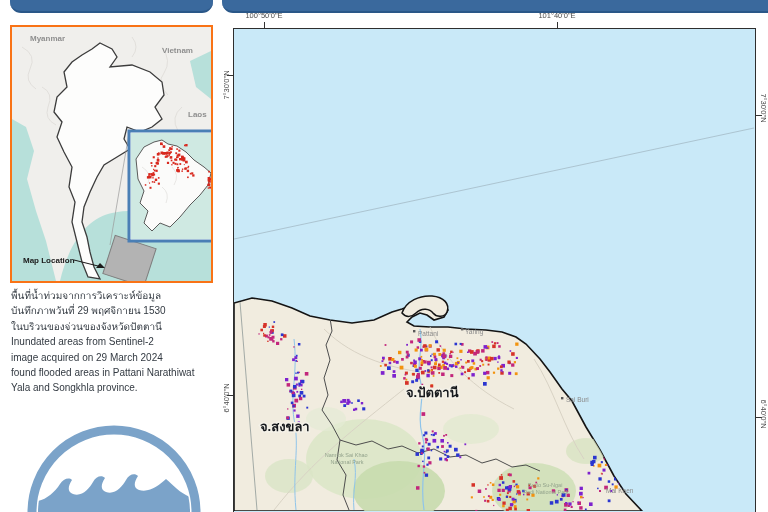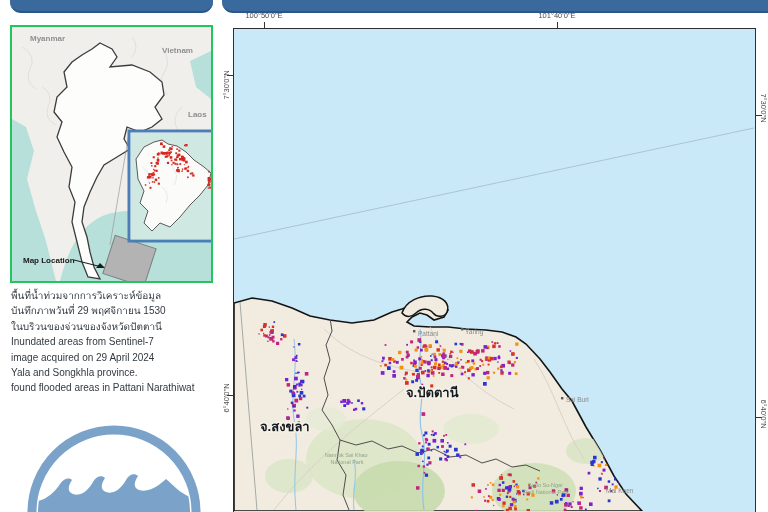--- a/index.html
+++ b/index.html
@@ -9,21 +9,21 @@
     font-family:"Liberation Sans","DejaVu Sans",sans-serif;
   }
   .pill{
     position:absolute;top:-13px;height:24px;background:#3a699d;
     border-bottom:2px solid #2a5788;border-radius:11px;
   }
   #bar-left{left:10px;width:203px;}
   #bar-right{left:222px;width:566px;}
   #overview-panel{
     position:absolute;left:10px;top:25px;width:203px;height:258px;
-    border:2px solid #22c55e;box-sizing:border-box;background:#f0efec;
+    border:2px solid #f97316;box-sizing:border-box;background:#f0efec;
   }
   #desc-block{
     position:absolute;left:11px;top:288px;width:210px;
     font-size:10px;line-height:15.4px;color:#333a42;
   }
   #desc-block div{white-space:nowrap;}
   #logo-box{position:absolute;left:24px;top:424px;width:180px;height:88px;}
   #map-panel{
     position:absolute;left:233px;top:28px;width:523px;height:484px;
     box-sizing:border-box;border:1.5px solid #2e2e2e;border-bottom:none;
@@ -224,24 +224,24 @@
       <line x1="62" y1="233" x2="90" y2="240" stroke="#1a1a1a" stroke-width="1"></line>
       <path d="M93,241 L84,241 L88,236 Z" fill="#1a1a1a"></path>
     </g>
   </svg>
 </div>
 
 <div id="desc-block">
   <div>พื้นที่น้ำท่วมจากการวิเคราะห์ข้อมูล</div>
   <div>บันทึกภาพวันที่ 29 พฤศจิกายน 1530</div>
   <div>ในบริวนของจ่วนของจังหวัดปัตตานี</div>
-  <div>Inundated areas from Sentinel-7</div>
-  <div>image acquired on 29 April 2024</div>
+  <div>Inundated areas from Sentinel-2</div>
+  <div>image acquired on 29 March 2024</div>
+  <div>found flooded areas in Pattani Narathiwat</div>
   <div>Yala and Songkhla province.</div>
-  <div>found flooded areas in Pattani Narathiwat</div>
 </div>
 
 <div id="logo-box">
   <svg width="180" height="88" viewBox="0 0 180 88">
     <clipPath id="domeclip">
         <circle cx="90" cy="88" r="76"></circle>
       </clipPath>
     <path d="M8,88 A82,82 0 0 1 172,88" fill="none" stroke="#7ba3c9" stroke-width="9"></path>
     <path clip-path="url(#domeclip)" fill="#7ba3c9" d="M14,88 L14,77 C23,75 31,68 36,60 C39,55 45,53 48,56 C44,62 43,68 49,70 C58,73 65,65 69,58 C72,52 78,51 81,54 C77,60 76,66 82,68 C91,71 98,63 102,56 C105,50 111,49 114,52 C110,58 109,64 115,66 C126,69 135,61 142,55 C149,61 156,69 166,73 L166,88 Z"></path>
   </svg>

